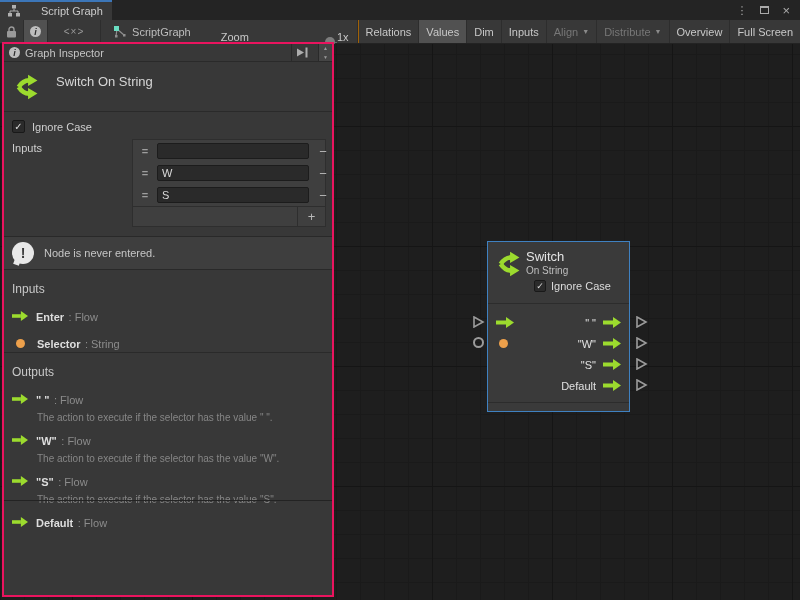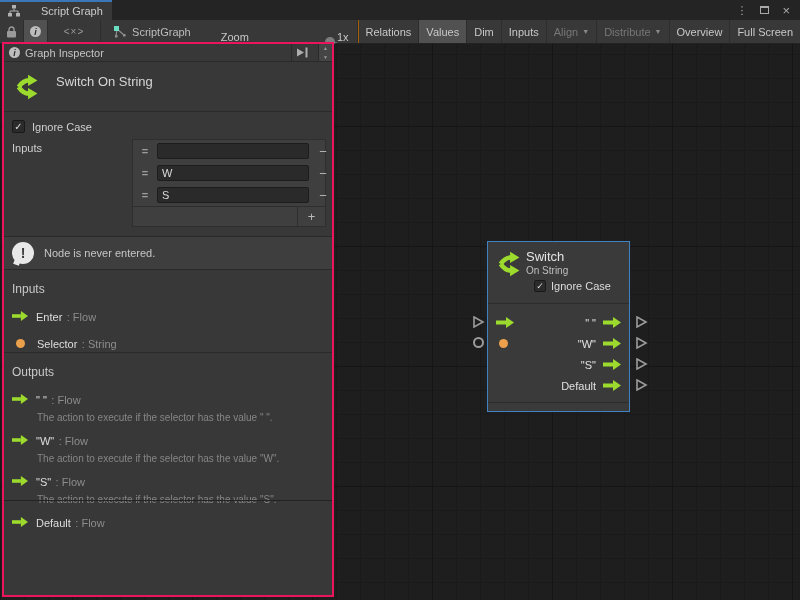--- a/index.html
+++ b/index.html
@@ -73,21 +73,21 @@
   .warn-icon { position:relative; width:22px; height:22px; flex:none; }
   .warn-bubble { position:absolute; inset:0; border-radius:50%; background:#e8e8e8; color:#3a3a3a; font-weight:bold; font-size:14px; display:flex; align-items:center; justify-content:center; }
   .warn-tail { position:absolute; left:2px; bottom:-1px; width:6px; height:6px; background:#e8e8e8; transform:rotate(20deg); }
   .warn-text { font-size:11px; color:#c6c6c6; }
 
   .insp-section { padding:12px 8px 8px 8px; }
   .insp-section.inputs { flex:none; height:82px; }
   .insp-section.outputs { flex:none; height:148px; border-top:1px solid #2a2a2a; }
   .section-title { font-size:12px; color:#c9c9c9; font-weight:normal; margin-bottom:11px; }
   .port-line { display:flex; align-items:center; gap:8px; margin-bottom:9px; }
-  .port-name { font-size:11px; font-weight:normal; color:#dedede;margin-top:20px; }
+  .port-name { font-size:11px; font-weight:bold; color:#dedede;margin-top:20px; }
   .port-type { font-size:11px; color:#8c8c8c; }
   .port-desc { font-size:10px; color:#868686; margin:-5px 0 7px 25px; line-height:12px; }
   .dot { width:9px; height:9px; border-radius:50%; background:#eda04b; flex:none; }
   .insp-dot { margin:0 4px; }
   .insp-bottom { border-top:1px solid #232323; flex:1; }
 
   
   .node { position:absolute; left:487px; top:197px; width:143px; height:171px; background:#3a3a3a; border:1px solid #3f81c1; }
   .node-header { height:62px; padding:7px 8px 0 8px; border-bottom:1px solid #2c2c2c; }
   .node-head-top { display:flex; }

